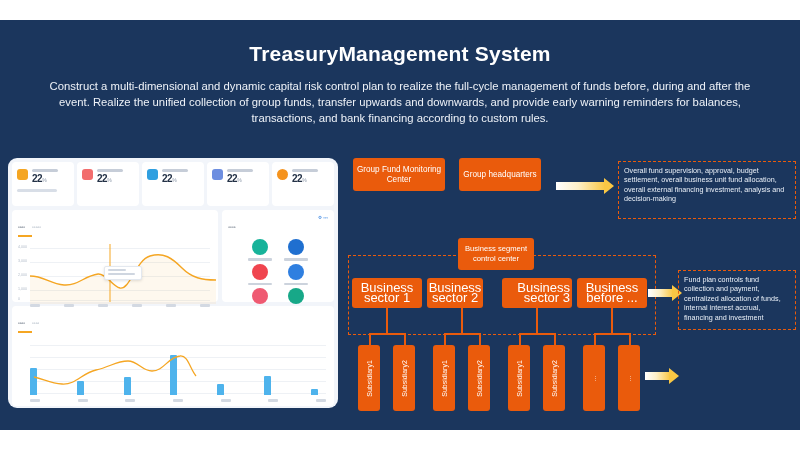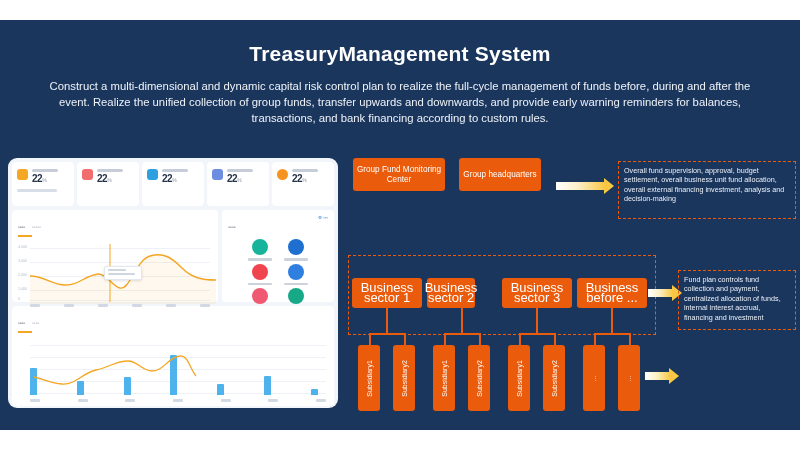--- a/index.html
+++ b/index.html
@@ -346,28 +346,31 @@
 
   <div class="arrow" style="left:556px; top:158px; width:58px;">
     <div class="shaft"></div>
       <div class="head"></div>
   </div>
 
   <div class="callout" style="left:618px; top:141px; width:178px; height:58px;">
     <span>Overall fund supervision, approval, budget settlement, overall business unit fund allocation, overall external financing investment, analysis and decision-making</span>
   </div>
 
+  <div class="obox" style="left:458px; top:218px; width:76px; height:32px; font-size:7.6px;">
+    <span>Business segment control center</span>
+  </div>
 
   <div class="obox sector" style="left:352px; top:258px; width:70px; height:30px;">
     <span>Business sector 1</span>
   </div>
-  <div class="obox sector" style="left:427px; top:258px; width:48px; height:30px;">
+  <div class="obox sector" style="left:427px; top:258px; width:56px; height:30px;">
     <span>Business sector 2</span>
   </div>
-  <div class="obox sector" style="left:502px; top:258px; width:70px; height:30px;">
+  <div class="obox sector" style="left:502px; top:258px; width:70px; height:30px;text-align:right;">
     <span>Business sector 3</span>
   </div>
   <div class="obox sector" style="left:577px; top:258px; width:70px; height:30px;">
     <span>Business before ...</span>
   </div>
 
   <div class="arrow" style="left:648px; top:265px; width:34px;">
     <div class="shaft"></div>
       <div class="head"></div>
   </div>

